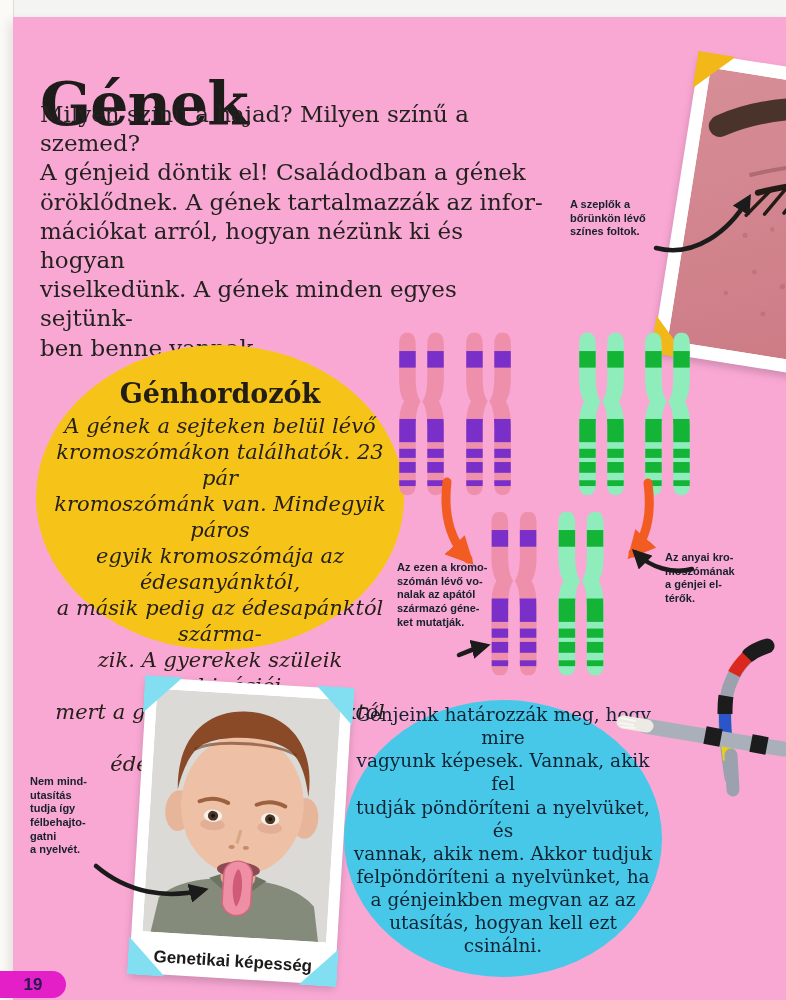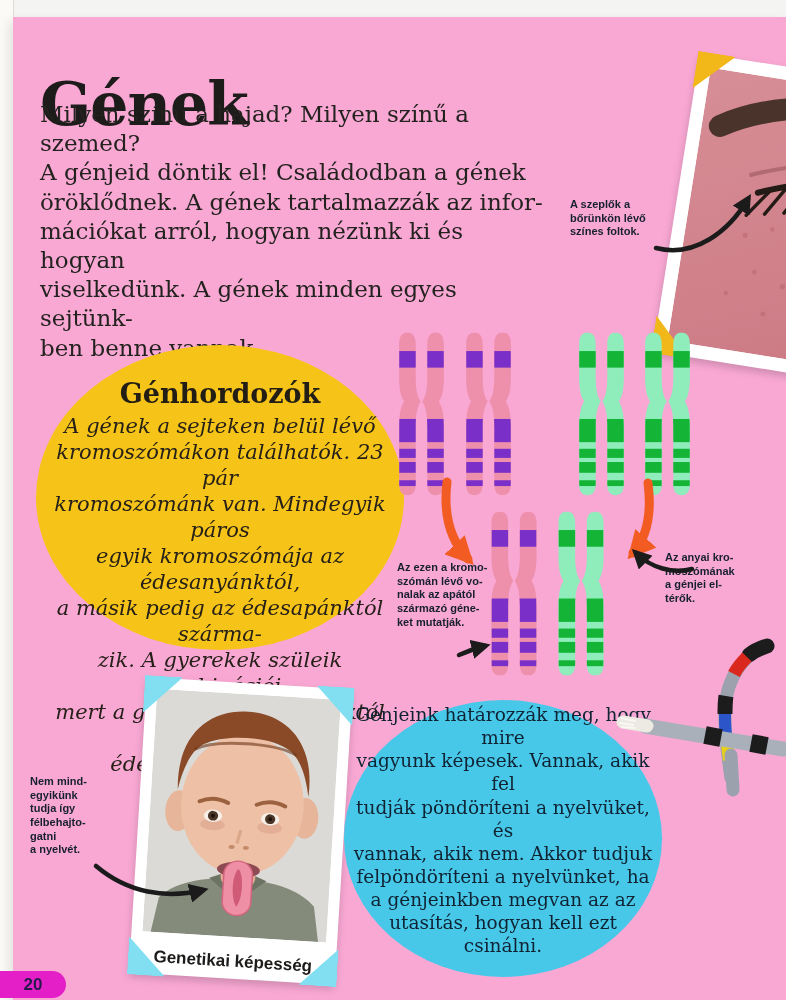--- a/index.html
+++ b/index.html
@@ -252,21 +252,21 @@
       </svg>
     </div>
     <div class="photo-caption">Genetikai képesség</div>
     <div class="corner cyan tl"></div>
     <div class="corner cyan tr"></div>
     <div class="corner cyan bl"></div>
     <div class="corner cyan br"></div>
   </div>
 
   <div class="annot" id="annot-tongue">Nem mind-
-egyikünk
+utasítás
 tudja így
 félbehajto-
 gatni
 a nyelvét.</div>
 
   <div class="bubble" id="bubble-blue">
     <div class="b-body">Génjeink határozzák meg, hogy mire
 vagyunk képesek. Vannak, akik fel
 tudják pöndöríteni a nyelvüket, és
 vannak, akik nem. Akkor tudjuk
@@ -304,14 +304,14 @@
     <path d="M635,466 C639,497 634,520 620,536" stroke="#f25c22" stroke-width="9" fill="none" stroke-linecap="round" marker-end="url(#mo)"></path>
     <path d="M643,231 C682,241 716,214 735,182" stroke="#1b1b1b" stroke-width="4.5" fill="none" stroke-linecap="round" marker-end="url(#mb)"></path>
     <path d="M446,638 C455,634 464,631 472,629" stroke="#1b1b1b" stroke-width="4.5" fill="none" stroke-linecap="round" marker-end="url(#mb)"></path>
     <path d="M679,552 C660,557 638,551 623,536" stroke="#1b1b1b" stroke-width="4.5" fill="none" stroke-linecap="round" marker-end="url(#mb)"></path>
     <path d="M83,849 C115,876 153,882 190,873" stroke="#1b1b1b" stroke-width="4.5" fill="none" stroke-linecap="round" marker-end="url(#mb)"></path>
   </svg>
 
 </div>
 
 <div id="page-tab">
-  <span>20</span>
+  <span>19</span>
 </div>
 
 </body></html>

